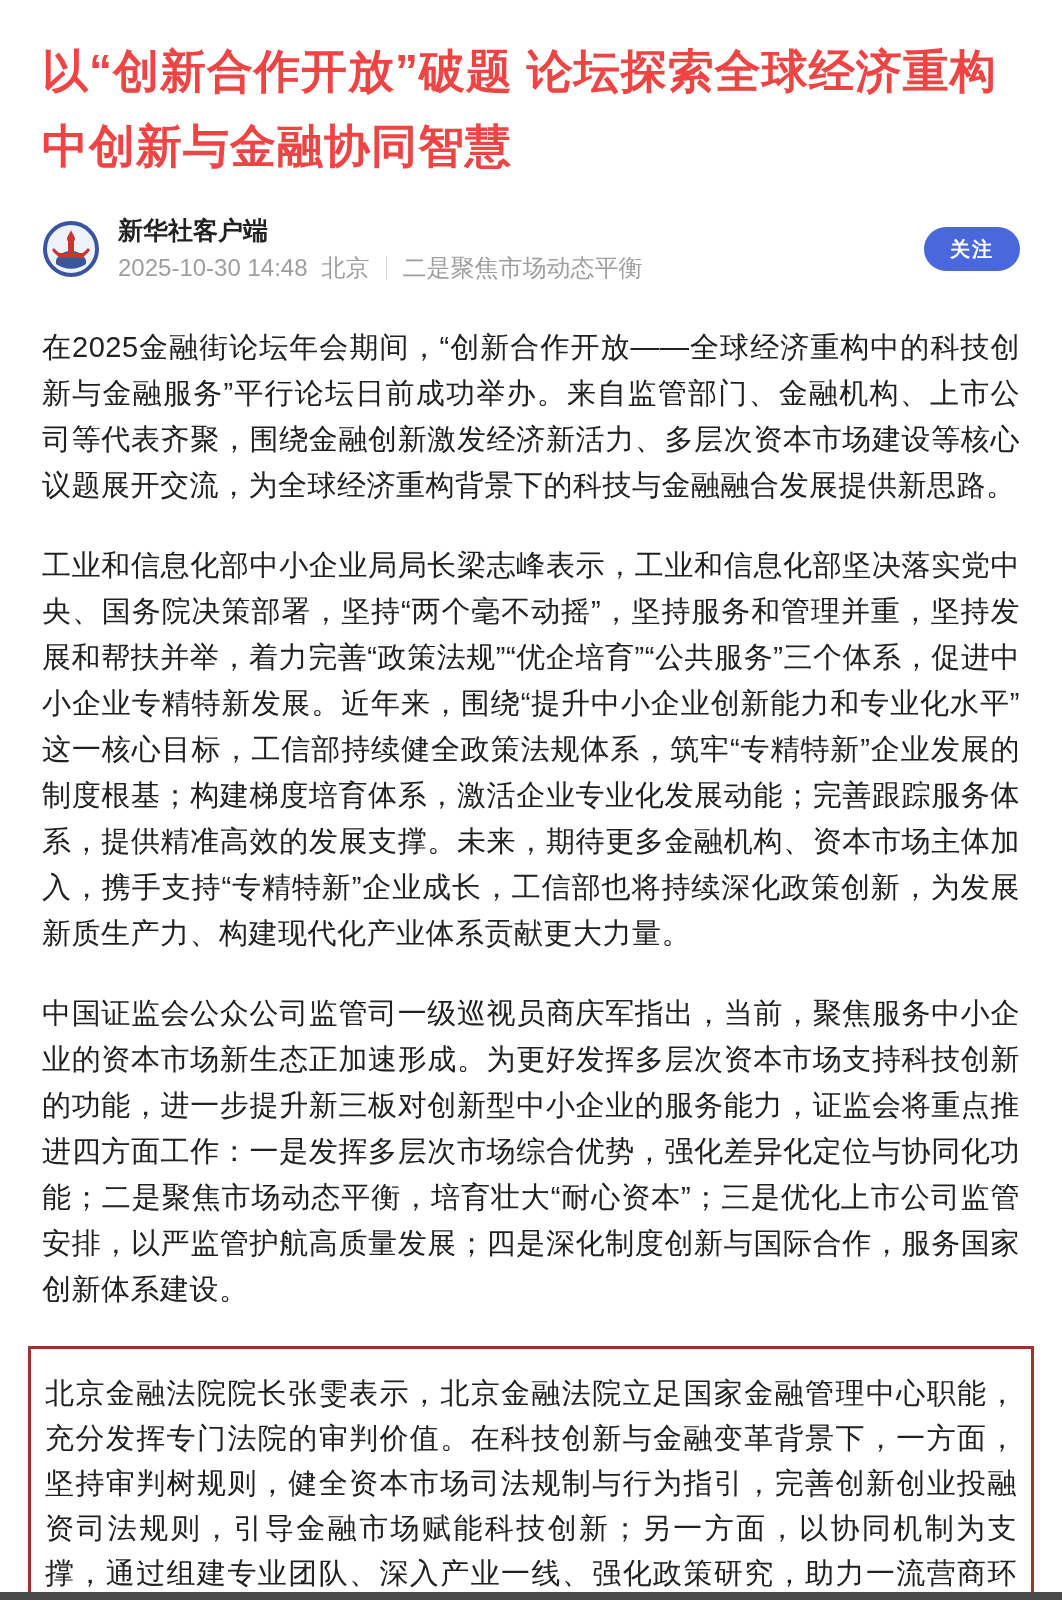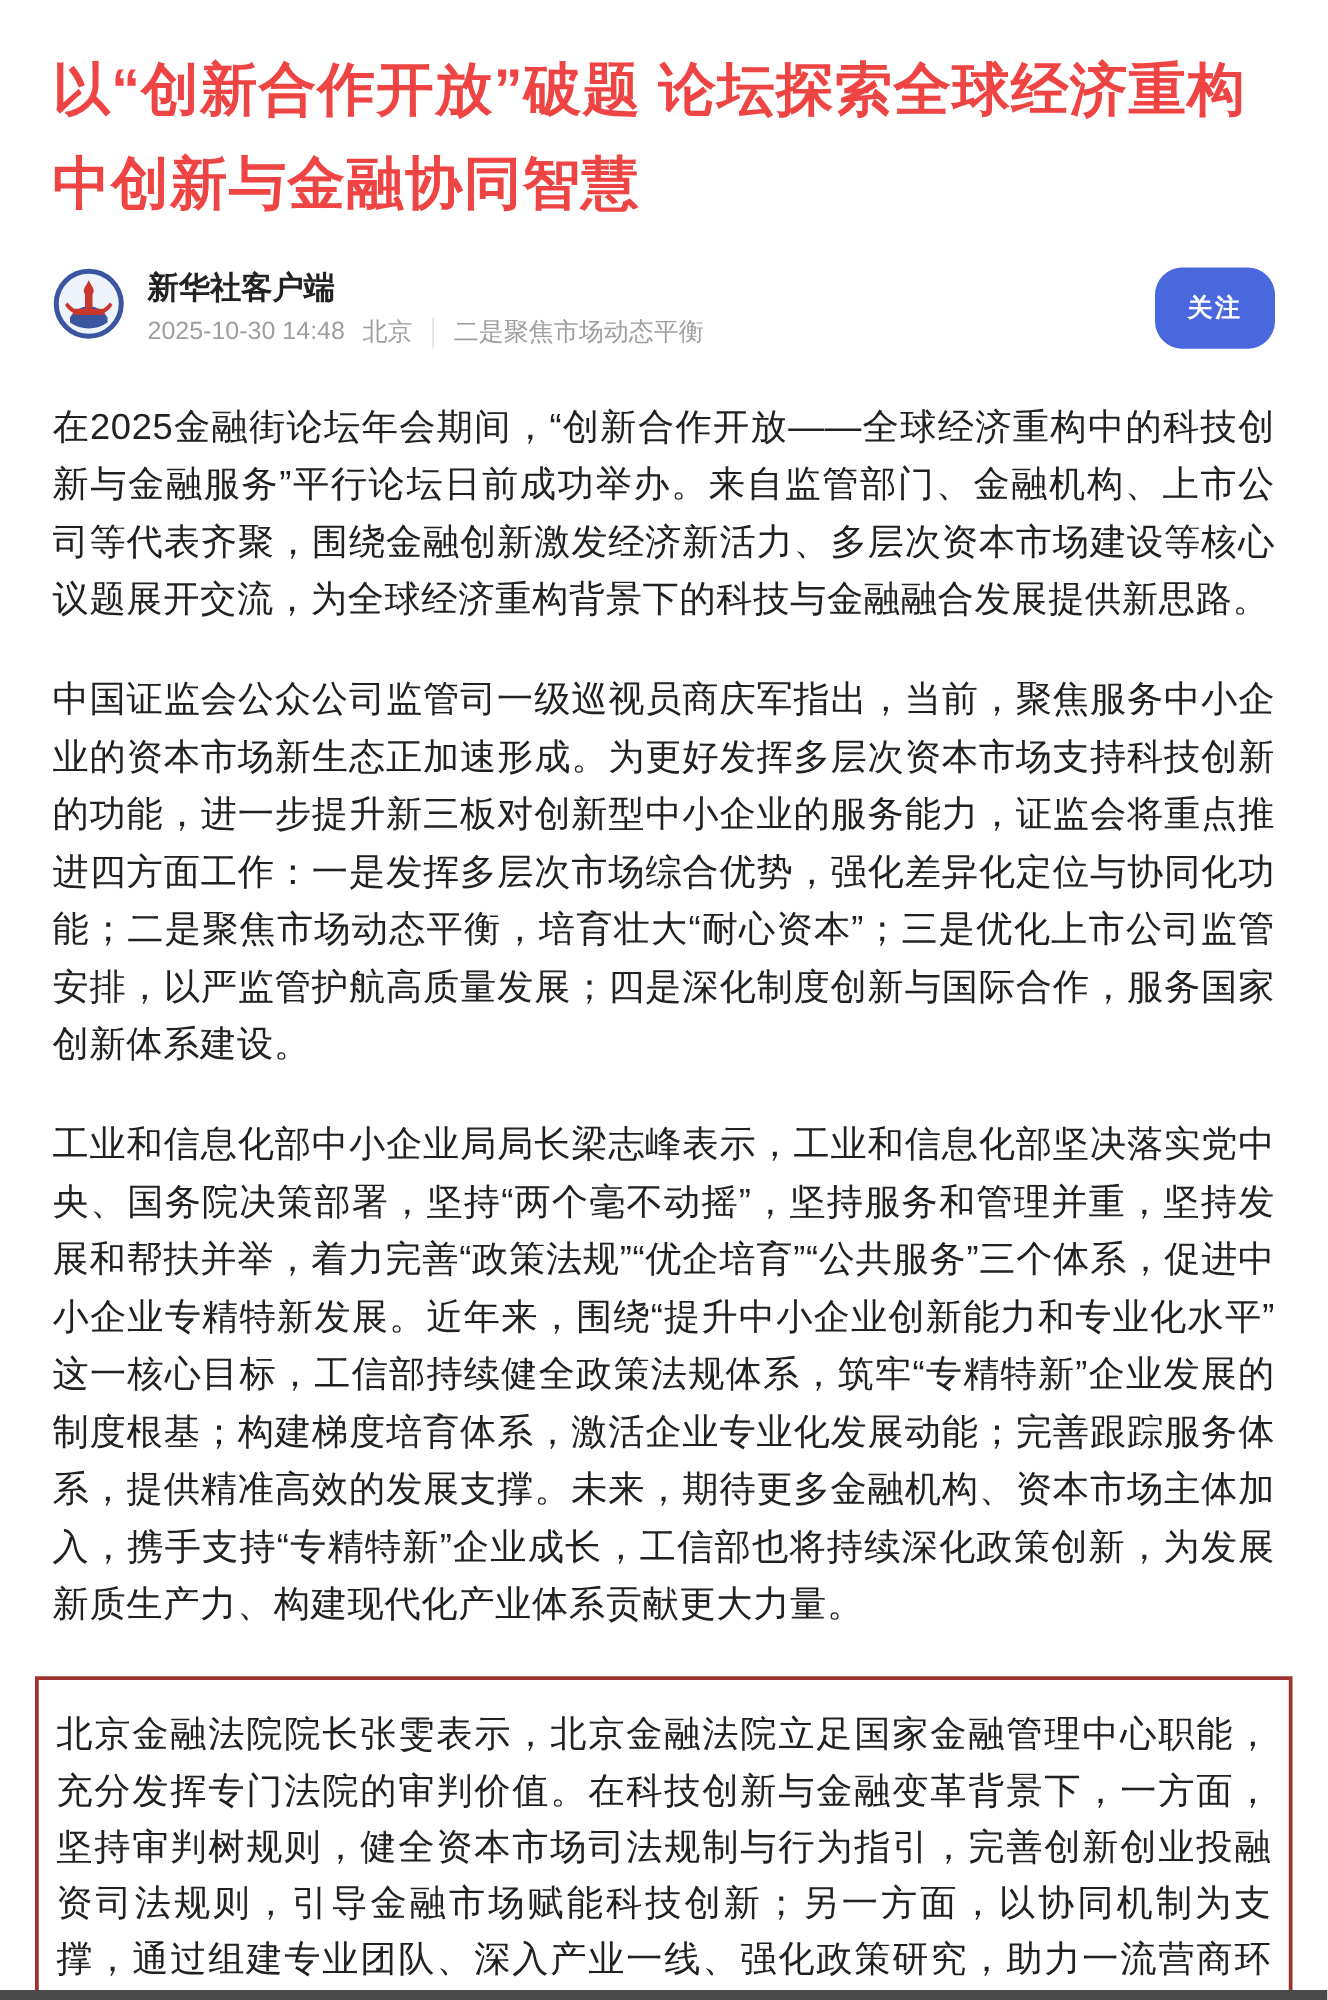--- a/index.html
+++ b/index.html
@@ -18,20 +18,21 @@
     font-size: 46px;
     line-height: 75px;
     font-weight: 900;
     color: #ef4444;
     letter-spacing: 1px;
     padding-right: 14px;
     margin-bottom: 30px;
   }
   .author-row {
     display: flex;
+    align-items: center;
     margin-bottom: 40px;
   }
   .avatar {
     width: 58px; height: 58px;
     border-radius: 50%;
     overflow: hidden;
     flex: 0 0 auto;
     cursor: pointer;
   }
   .author-info {
@@ -41,21 +42,21 @@
   }
   .author-name {
     font-size: 25px;
     font-weight: 700;
     color: #222;
     line-height: 32px;
     cursor: pointer;
   }
   .author-meta {
     margin-top: 6px;
-    font-size: 20px;
+    font-size: 24px;
     color: #9e9e9e;
     display: flex;
     align-items: center;
     white-space: nowrap;
   }
   .author-meta .sep { display: inline-block; width: 14px; }
   .meta-divider {
     display: inline-block;
     width: 1px; height: 24px;
     background: #d6d6d6;
@@ -129,23 +130,23 @@
         <span>北京</span>
         <span class="meta-divider"></span>
         <span>二是聚焦市场动态平衡</span>
       </div>
     </div>
     <button class="follow-btn">关注</button>
   </div>
 
   <p class="body-paragraph">在2025金融街论坛年会期间，“创新合作开放——全球经济重构中的科技创新与金融服务”平行论坛日前成功举办。来自监管部门、金融机构、上市公司等代表齐聚，围绕金融创新激发经济新活力、多层次资本市场建设等核心议题展开交流，为全球经济重构背景下的科技与金融融合发展提供新思路。</p>
 
+  <p class="body-paragraph">工业和信息化部中小企业局局长梁志峰表示，工业和信息化部坚决落实党中央、国务院决策部署，坚持“两个毫不动摇”，坚持服务和管理并重，坚持发展和帮扶并举，着力完善“政策法规”“优企培育”“公共服务”三个体系，促进中小企业专精特新发展。近年来，围绕“提升中小企业创新能力和专业化水平”这一核心目标，工信部持续健全政策法规体系，筑牢“专精特新”企业发展的制度根基；构建梯度培育体系，激活企业专业化发展动能；完善跟踪服务体系，提供精准高效的发展支撑。未来，期待更多金融机构、资本市场主体加入，携手支持“专精特新”企业成长，工信部也将持续深化政策创新，为发展新质生产力、构建现代化产业体系贡献更大力量。</p>
+
   <p class="body-paragraph">中国证监会公众公司监管司一级巡视员商庆军指出，当前，聚焦服务中小企业的资本市场新生态正加速形成。为更好发挥多层次资本市场支持科技创新的功能，进一步提升新三板对创新型中小企业的服务能力，证监会将重点推进四方面工作：一是发挥多层次市场综合优势，强化差异化定位与协同化功能；二是聚焦市场动态平衡，培育壮大“耐心资本”；三是优化上市公司监管安排，以严监管护航高质量发展；四是深化制度创新与国际合作，服务国家创新体系建设。</p>
-
-  <p class="body-paragraph">工业和信息化部中小企业局局长梁志峰表示，工业和信息化部坚决落实党中央、国务院决策部署，坚持“两个毫不动摇”，坚持服务和管理并重，坚持发展和帮扶并举，着力完善“政策法规”“优企培育”“公共服务”三个体系，促进中小企业专精特新发展。近年来，围绕“提升中小企业创新能力和专业化水平”这一核心目标，工信部持续健全政策法规体系，筑牢“专精特新”企业发展的制度根基；构建梯度培育体系，激活企业专业化发展动能；完善跟踪服务体系，提供精准高效的发展支撑。未来，期待更多金融机构、资本市场主体加入，携手支持“专精特新”企业成长，工信部也将持续深化政策创新，为发展新质生产力、构建现代化产业体系贡献更大力量。</p>
 
   <div class="highlight-box">
     <p class="body-paragraph">北京金融法院院长张雯表示，北京金融法院立足国家金融管理中心职能，充分发挥专门法院的审判价值。在科技创新与金融变革背景下，一方面，坚持审判树规则，健全资本市场司法规制与行为指引，完善创新创业投融资司法规则，引导金融市场赋能科技创新；另一方面，以协同机制为支撑，通过组建专业团队、深入产业一线、强化政策研究，助力一流营商环境建设。下一步，北京金融法院将充分发挥专门法院核心作用，以“审判促规则、协同促治理”，持续加强科技创新精准司法保障，助力创新创业与新质生产力发展。</p>
   </div>
 
 </div>
 
 <div class="bottom-bar"></div>
 
 </body></html>

